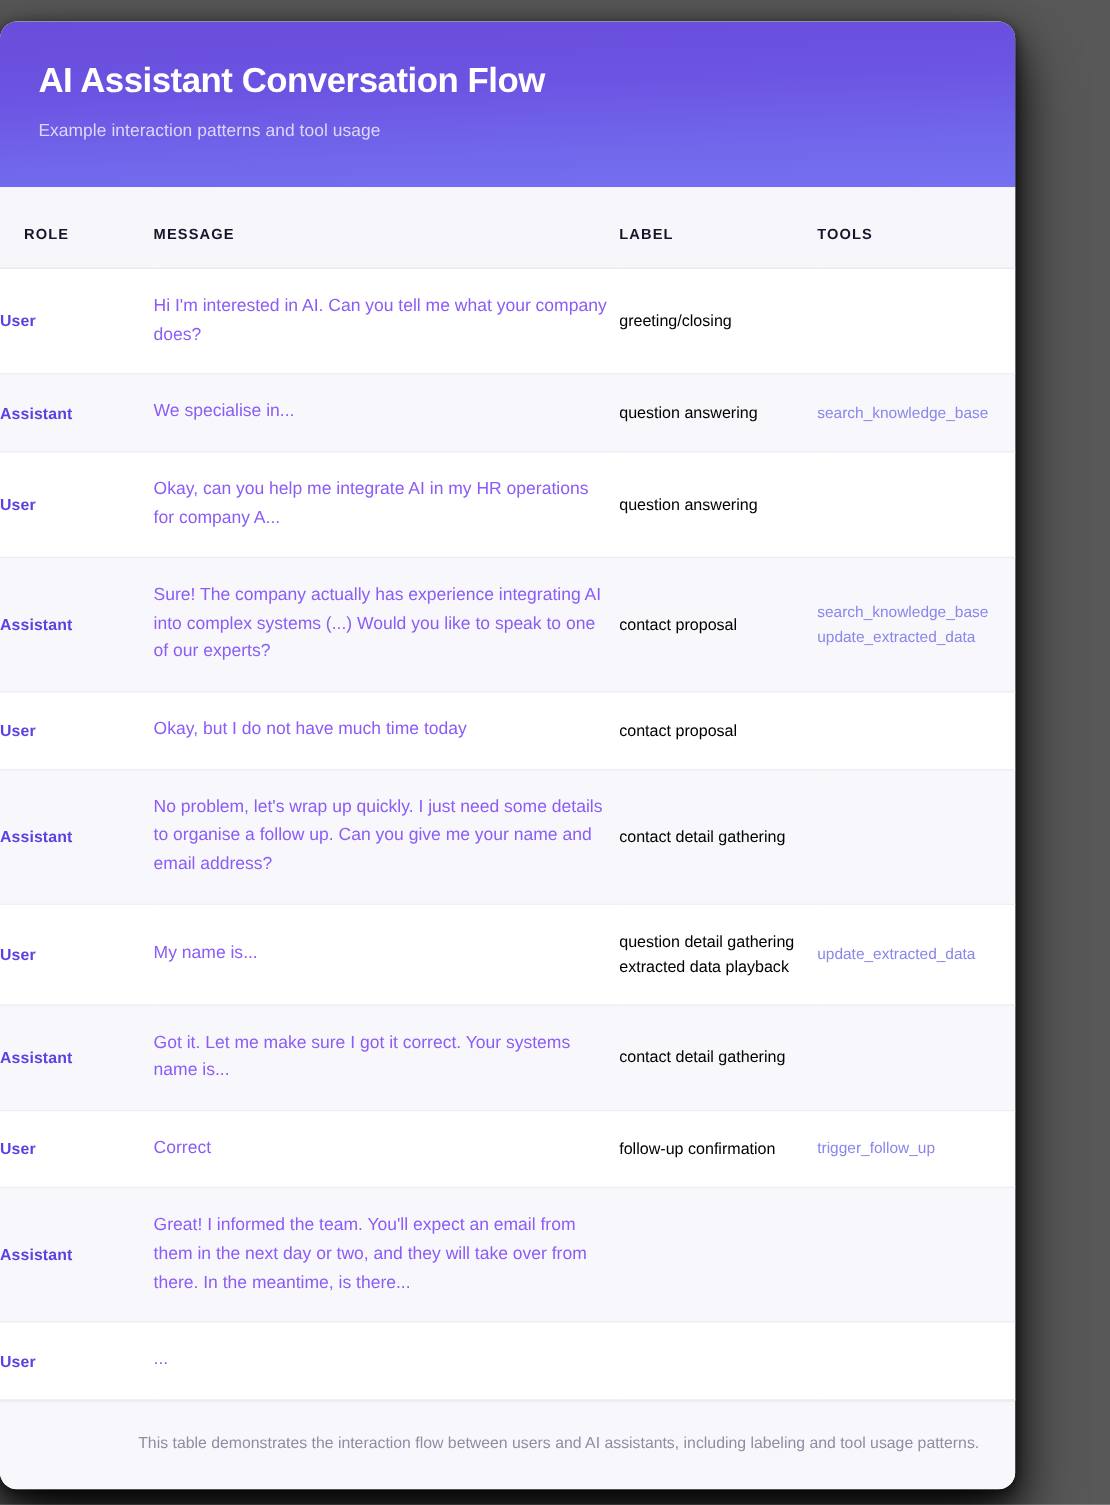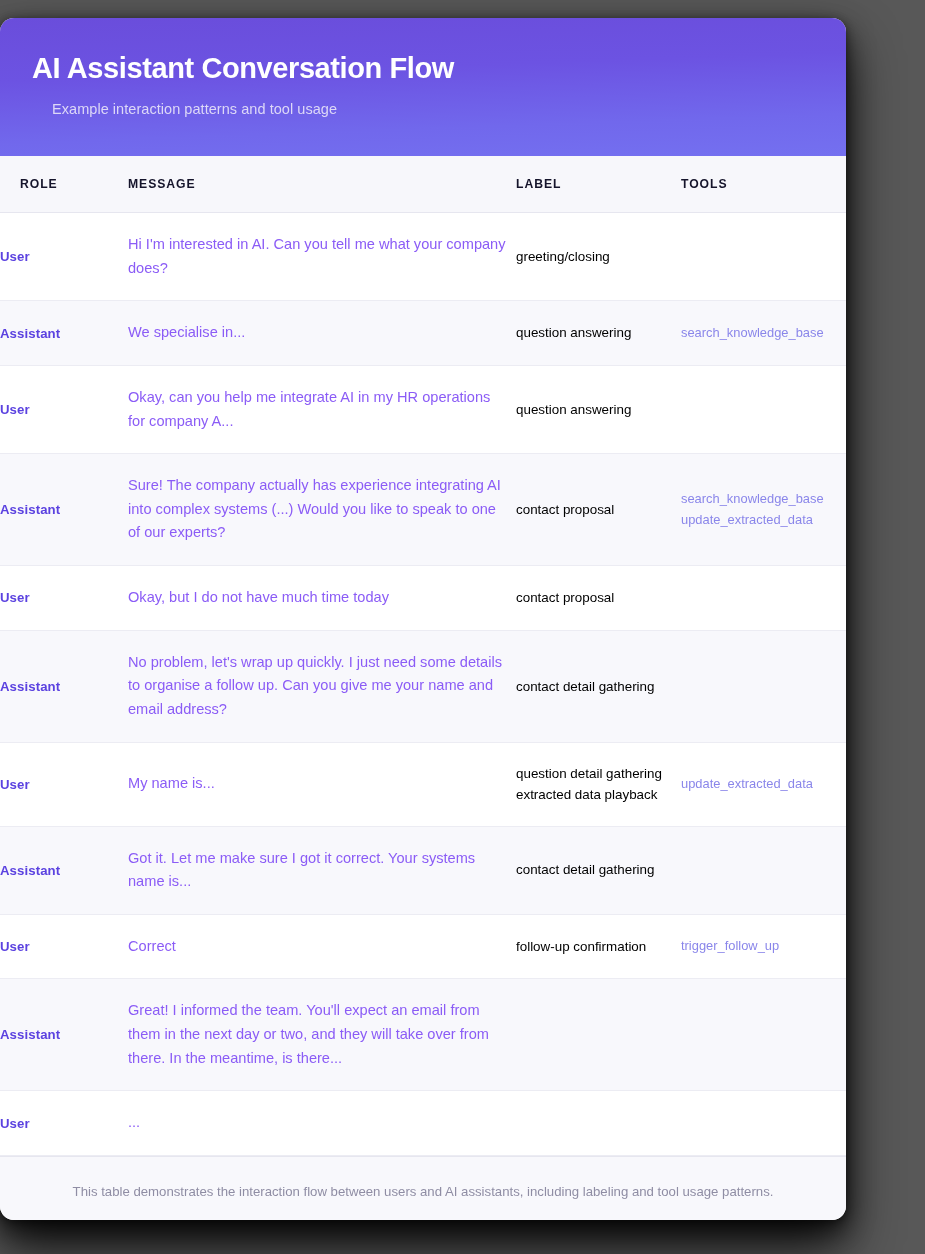--- a/index.html
+++ b/index.html
@@ -52,38 +52,37 @@
     letter-spacing: -0.4px;
     line-height: 1.12;
   }
 
   .card-subtitle {
     margin-top: 17px;
     color: #ddd8f7;
     font-size: 14.5px;
     font-weight: normal;
     letter-spacing: 0.05px;
-    margin-left: 20px;
   }
 
   
   .tbl {
     width: 100%;
     border-collapse: collapse;
     table-layout: fixed;
   }
 
   .tbl thead th {
     background: #f7f7fb;
     text-align: left;
     color: #15142b;
     font-size: 12.2px;
     font-weight: bold;
     letter-spacing: 0.95px;
-    padding: 21px 10px 21px 0;
+    padding: 32px 10px 21px 0;
     border-bottom: 1px solid #e6e6ef;
     vertical-align: middle;
   }
 
   .col-role    { width: 128px; padding-left: 20px !important; }
   .col-message { width: 388px; }
   .col-label   { width: 165px; }
   .col-tools   { width: 167px; }
 
   .tbl tbody tr { border-bottom: 1px solid #ececf3; }
@@ -122,24 +121,24 @@
     font-size: 12.9px;
     line-height: 1.62;
   }
 
   .tools-line { display: block; white-space: nowrap; }
 
   
   .card-footer {
     background: #f8f8fc;
     border-top: 1px solid #e6e6ef;
-    text-align: center;
+    text-align: right;
     color: #8f8da4;
     font-size: 13.2px;
-    padding: 25px 30px 18px 30px;
+    padding: 25px 30px 28px 30px;
     line-height: 1.5;
   }
 </style>
 </head>
 <body>
 
 <div class="page">
   <div class="card">
 
     <div class="card-header">

